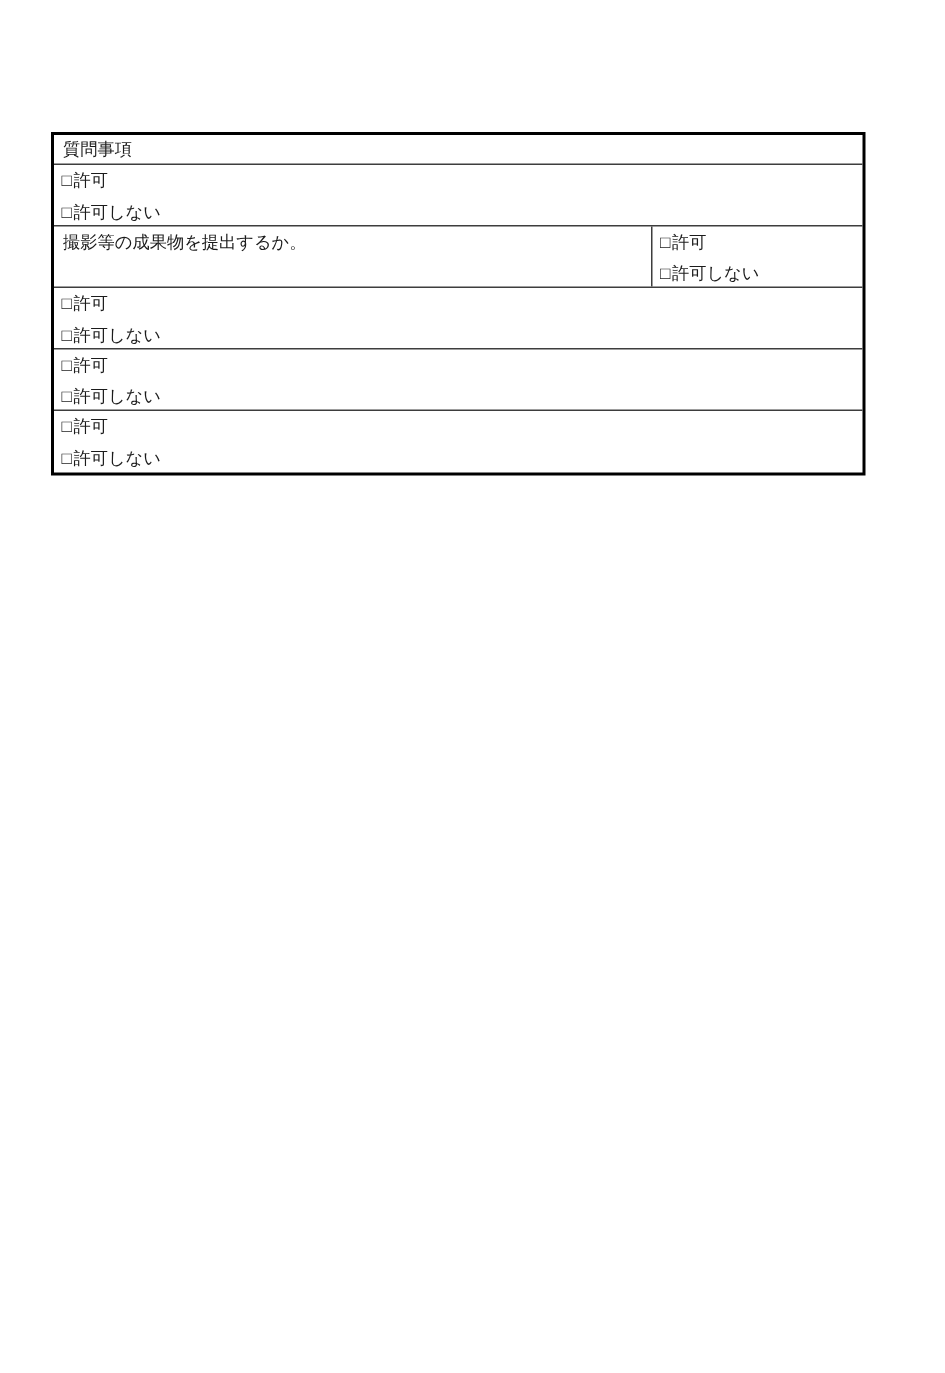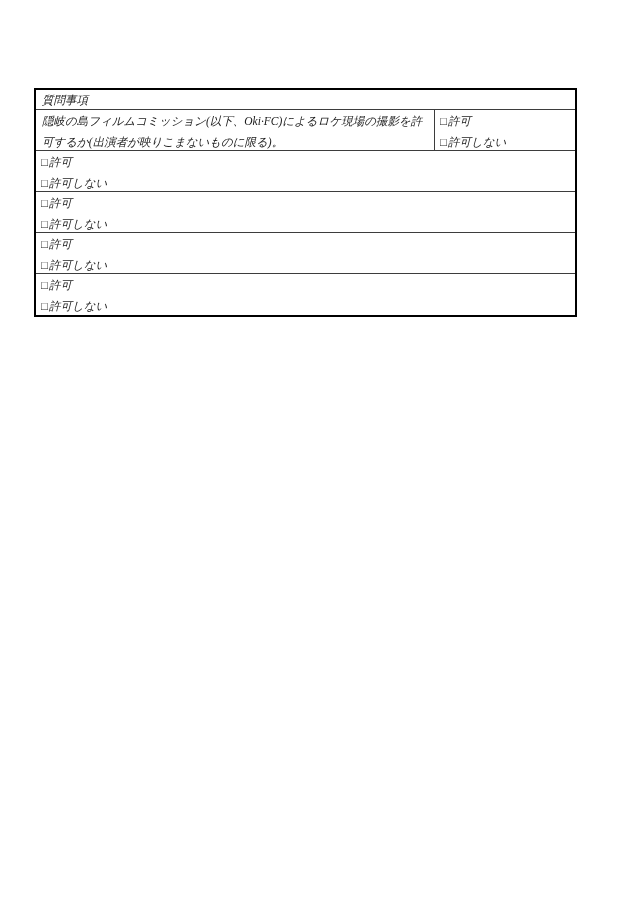--- a/index.html
+++ b/index.html
@@ -9,21 +9,20 @@
     height: 915px;
     font-family: "Liberation Serif", "DejaVu Serif", serif;
     color: #1b1b1b;
   }
   .page {
     position: relative;
     width: 630px;
     height: 717px;
     background: #ffffff;
     overflow: hidden;
-    font-style: italic;
   }
   .qtable {
     position: absolute;
     left: 34px;
     top: 88px;
     width: 543px;
     border: 2px solid #000000;
     background: #ffffff;
     font-size: 11.5px;
   }
@@ -59,30 +58,30 @@
 <body>
 
 <div class="page">
   <div class="qtable">
 
     <div class="thead">
       <span>質問事項</span>
     </div>
 
     <div class="trow">
-      <div class="qcell">
-        <span>隠岐の島フィルムコミッション(以下、Oki·FC)によるロケ現場の撮影を許可するか(出演者が映りこまないものに限る)。</span>
-      </div>
       <div class="ocell">
         <div class="opt"><span class="cb">□</span><span>許可</span></div>
         <div class="opt"><span class="cb">□</span><span>許可しない</span></div>
       </div>
     </div>
 
     <div class="trow">
+      <div class="qcell">
+        <span>撮影等の成果物を提出するか。</span>
+      </div>
       <div class="ocell">
         <div class="opt"><span class="cb">□</span><span>許可</span></div>
         <div class="opt"><span class="cb">□</span><span>許可しない</span></div>
       </div>
     </div>
 
     <div class="trow">
       <div class="ocell">
         <div class="opt"><span class="cb">□</span><span>許可</span></div>
         <div class="opt"><span class="cb">□</span><span>許可しない</span></div>

